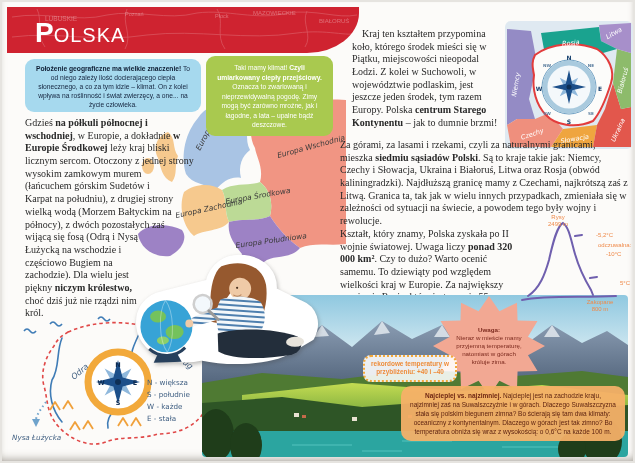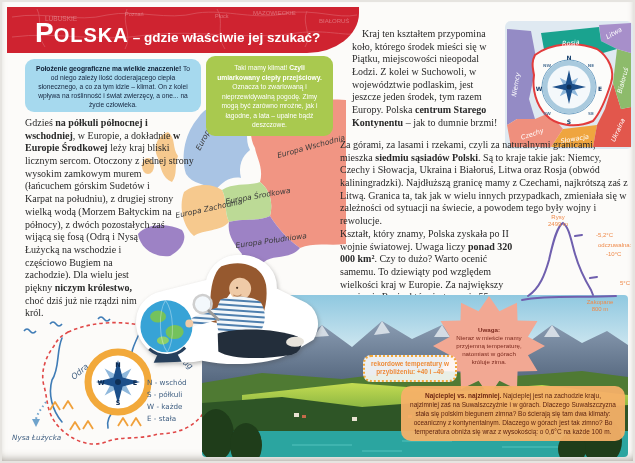--- a/index.html
+++ b/index.html
@@ -11,21 +11,21 @@
                 inset -5px 0 7px -5px rgba(120,110,100,.4),
                 inset 5px 0 7px -5px rgba(150,143,135,.35);
   }
   
   .banner { position:absolute; left:7px; top:7px; width:352px; height:46px;
             background:#cf2330; border-radius:0 0 52px 0 / 0 0 40px 0; z-index:1; }
   .banner svg { position:absolute; left:0; top:0; }
   .title { position:absolute; left:28px; top:10px; display:flex; align-items:baseline;
            color:#fff; font-family:"Liberation Sans", sans-serif; white-space:nowrap; }
   .title .big   { font-size:28px; font-weight:bold; }
-  .title .caps  { font-size:20px; font-weight:bold; letter-spacing:1px; }
+  .title .caps  { font-size:20px; font-weight:normal; letter-spacing:1px; }
   .title .tail  { font-size:13.5px; font-weight:bold; margin-left:4px; }
   
   .ibox { position:absolute; font-family:"Liberation Sans", sans-serif; text-align:center;
           border-radius:9px; z-index:2; }
   .box-blue  { left:25px; top:59px; width:176px; height:53px; background:#a6d9ee;
                color:#15253f; font-size:6.7px; line-height:1.35; padding:5px 7px; }
   .box-blue b { color:#0e1d33; }
   .box-green { left:206px; top:56px; width:127px; height:80px; background:#a9c94f;
                color:#ffffff; font-size:6.7px; line-height:1.42; padding:7px 7px; }
   
@@ -85,21 +85,20 @@
         <text x="38" y="14" font-size="6.5">LUBUSKIE</text>
         <text x="118" y="9" font-size="5.5">Poznań</text>
         <text x="208" y="11" font-size="5.5">Płock</text>
         <text x="246" y="8" font-size="6">MAZOWIECKIE</text>
         <text x="312" y="16" font-size="6">BIAŁORUŚ</text>
       </g>
     </svg>
     <div class="title">
       <span class="big">P</span>
         <span class="caps">OLSKA</span>
-      <span class="tail">– gdzie właściwie jej szukać?</span>
     </div>
   </div>
 
   <div class="ibox box-blue">
     <b>Położenie geograficzne ma wielkie znaczenie!</b><span> To od niego zależy ilość docierającego ciepła słonecznego, a co za tym idzie – klimat. On z kolei wpływa na roślinność i świat zwierzęcy, a one... na życie człowieka.</span>
   </div>
   <div class="ibox box-green">
     <span>Taki mamy klimat! </span><b>Czyli umiarkowany ciepły przejściowy.</b><span> Oznacza to zwariowaną i nieprzewidywalną pogodę. Zimy mogą być zarówno mroźne, jak i łagodne, a lata – upalne bądź deszczowe.</span>
   </div>
 
@@ -306,22 +305,22 @@
       <g font-family="DejaVu Sans, sans-serif" font-weight="bold" font-size="6.5" fill="#0d2b52" text-anchor="middle">
         <text x="112" y="51">N</text>
         <text x="129" y="69">E</text>
         <text x="112" y="89">S</text>
         <text x="95" y="69">W</text>
       </g>
     </g>
   </svg>
 
   <div class="legend">
-    <div>N - wschód</div>
-    <div>S - półkuli</div>
+    <div>N - większa</div>
+    <div>S - południe</div>
     <div>W - każde</div>
     <div>E - stała</div>
   </div>
 
   <div class="star">
     <div class="inner">
       <b>Uwaga:</b><br>
       <span>Nieraz w mieście mamy przyjemną temperaturę, natomiast w górach króluje zima.</span>
     </div>
   </div>

